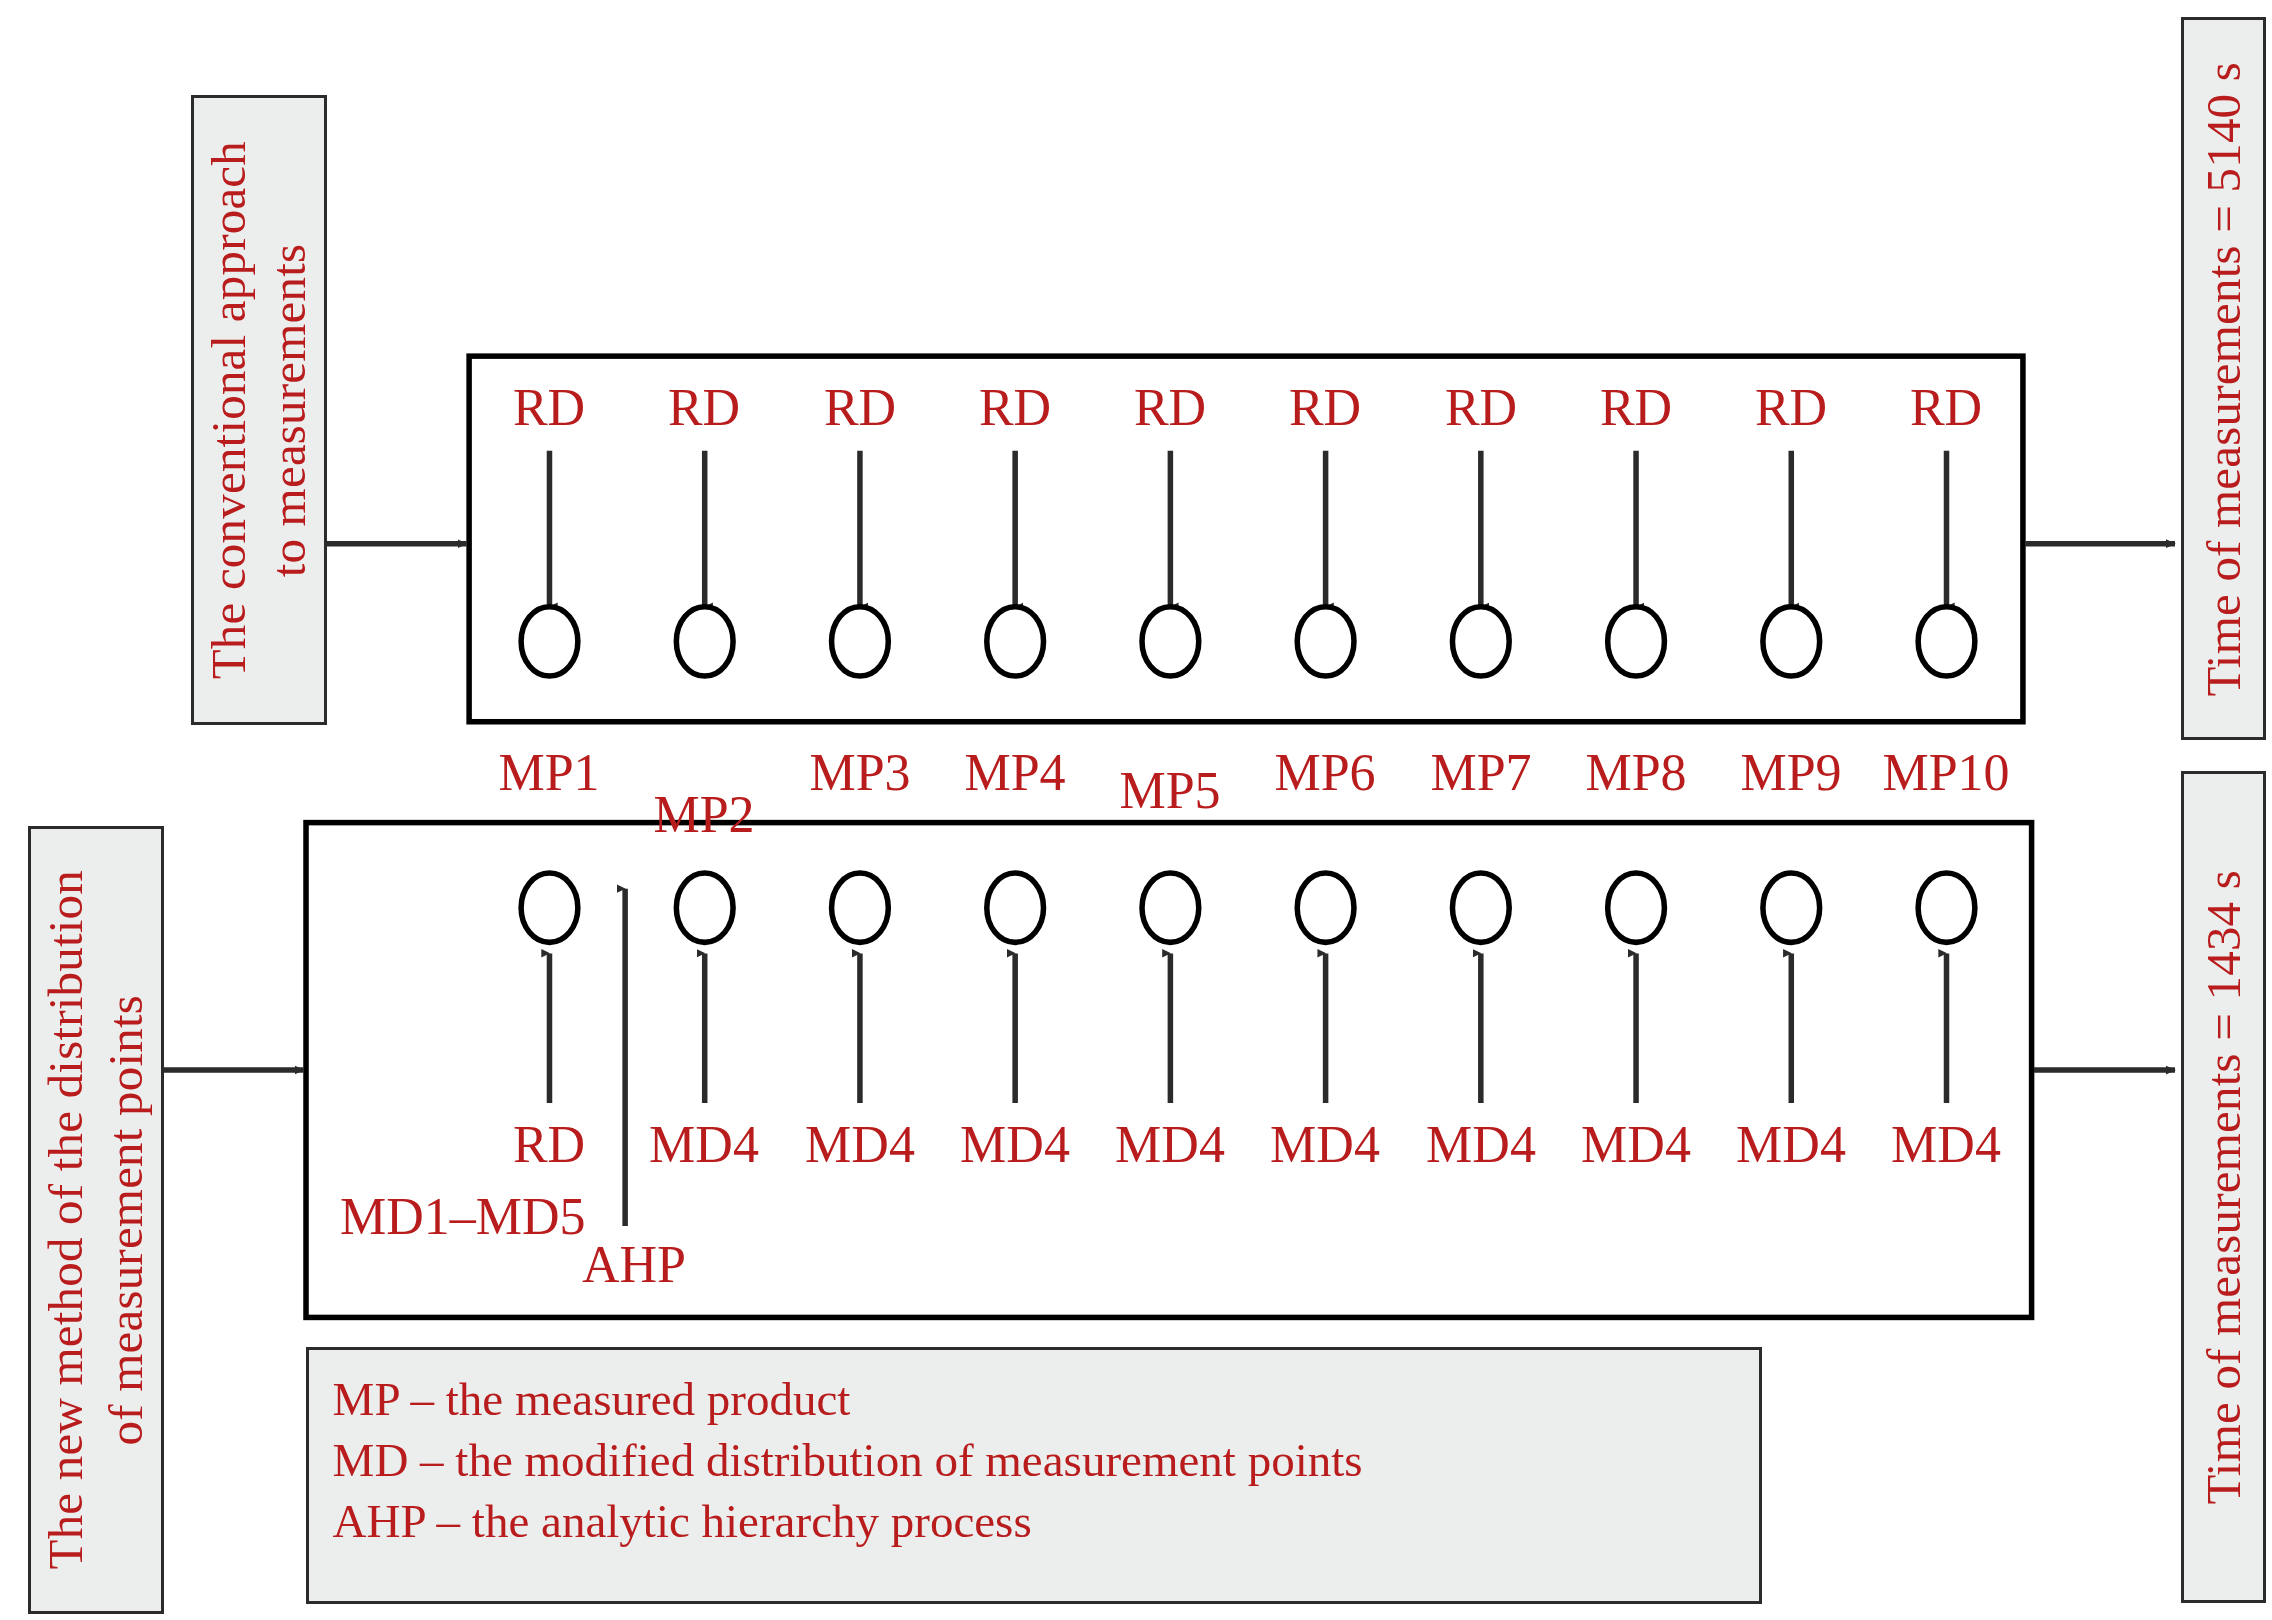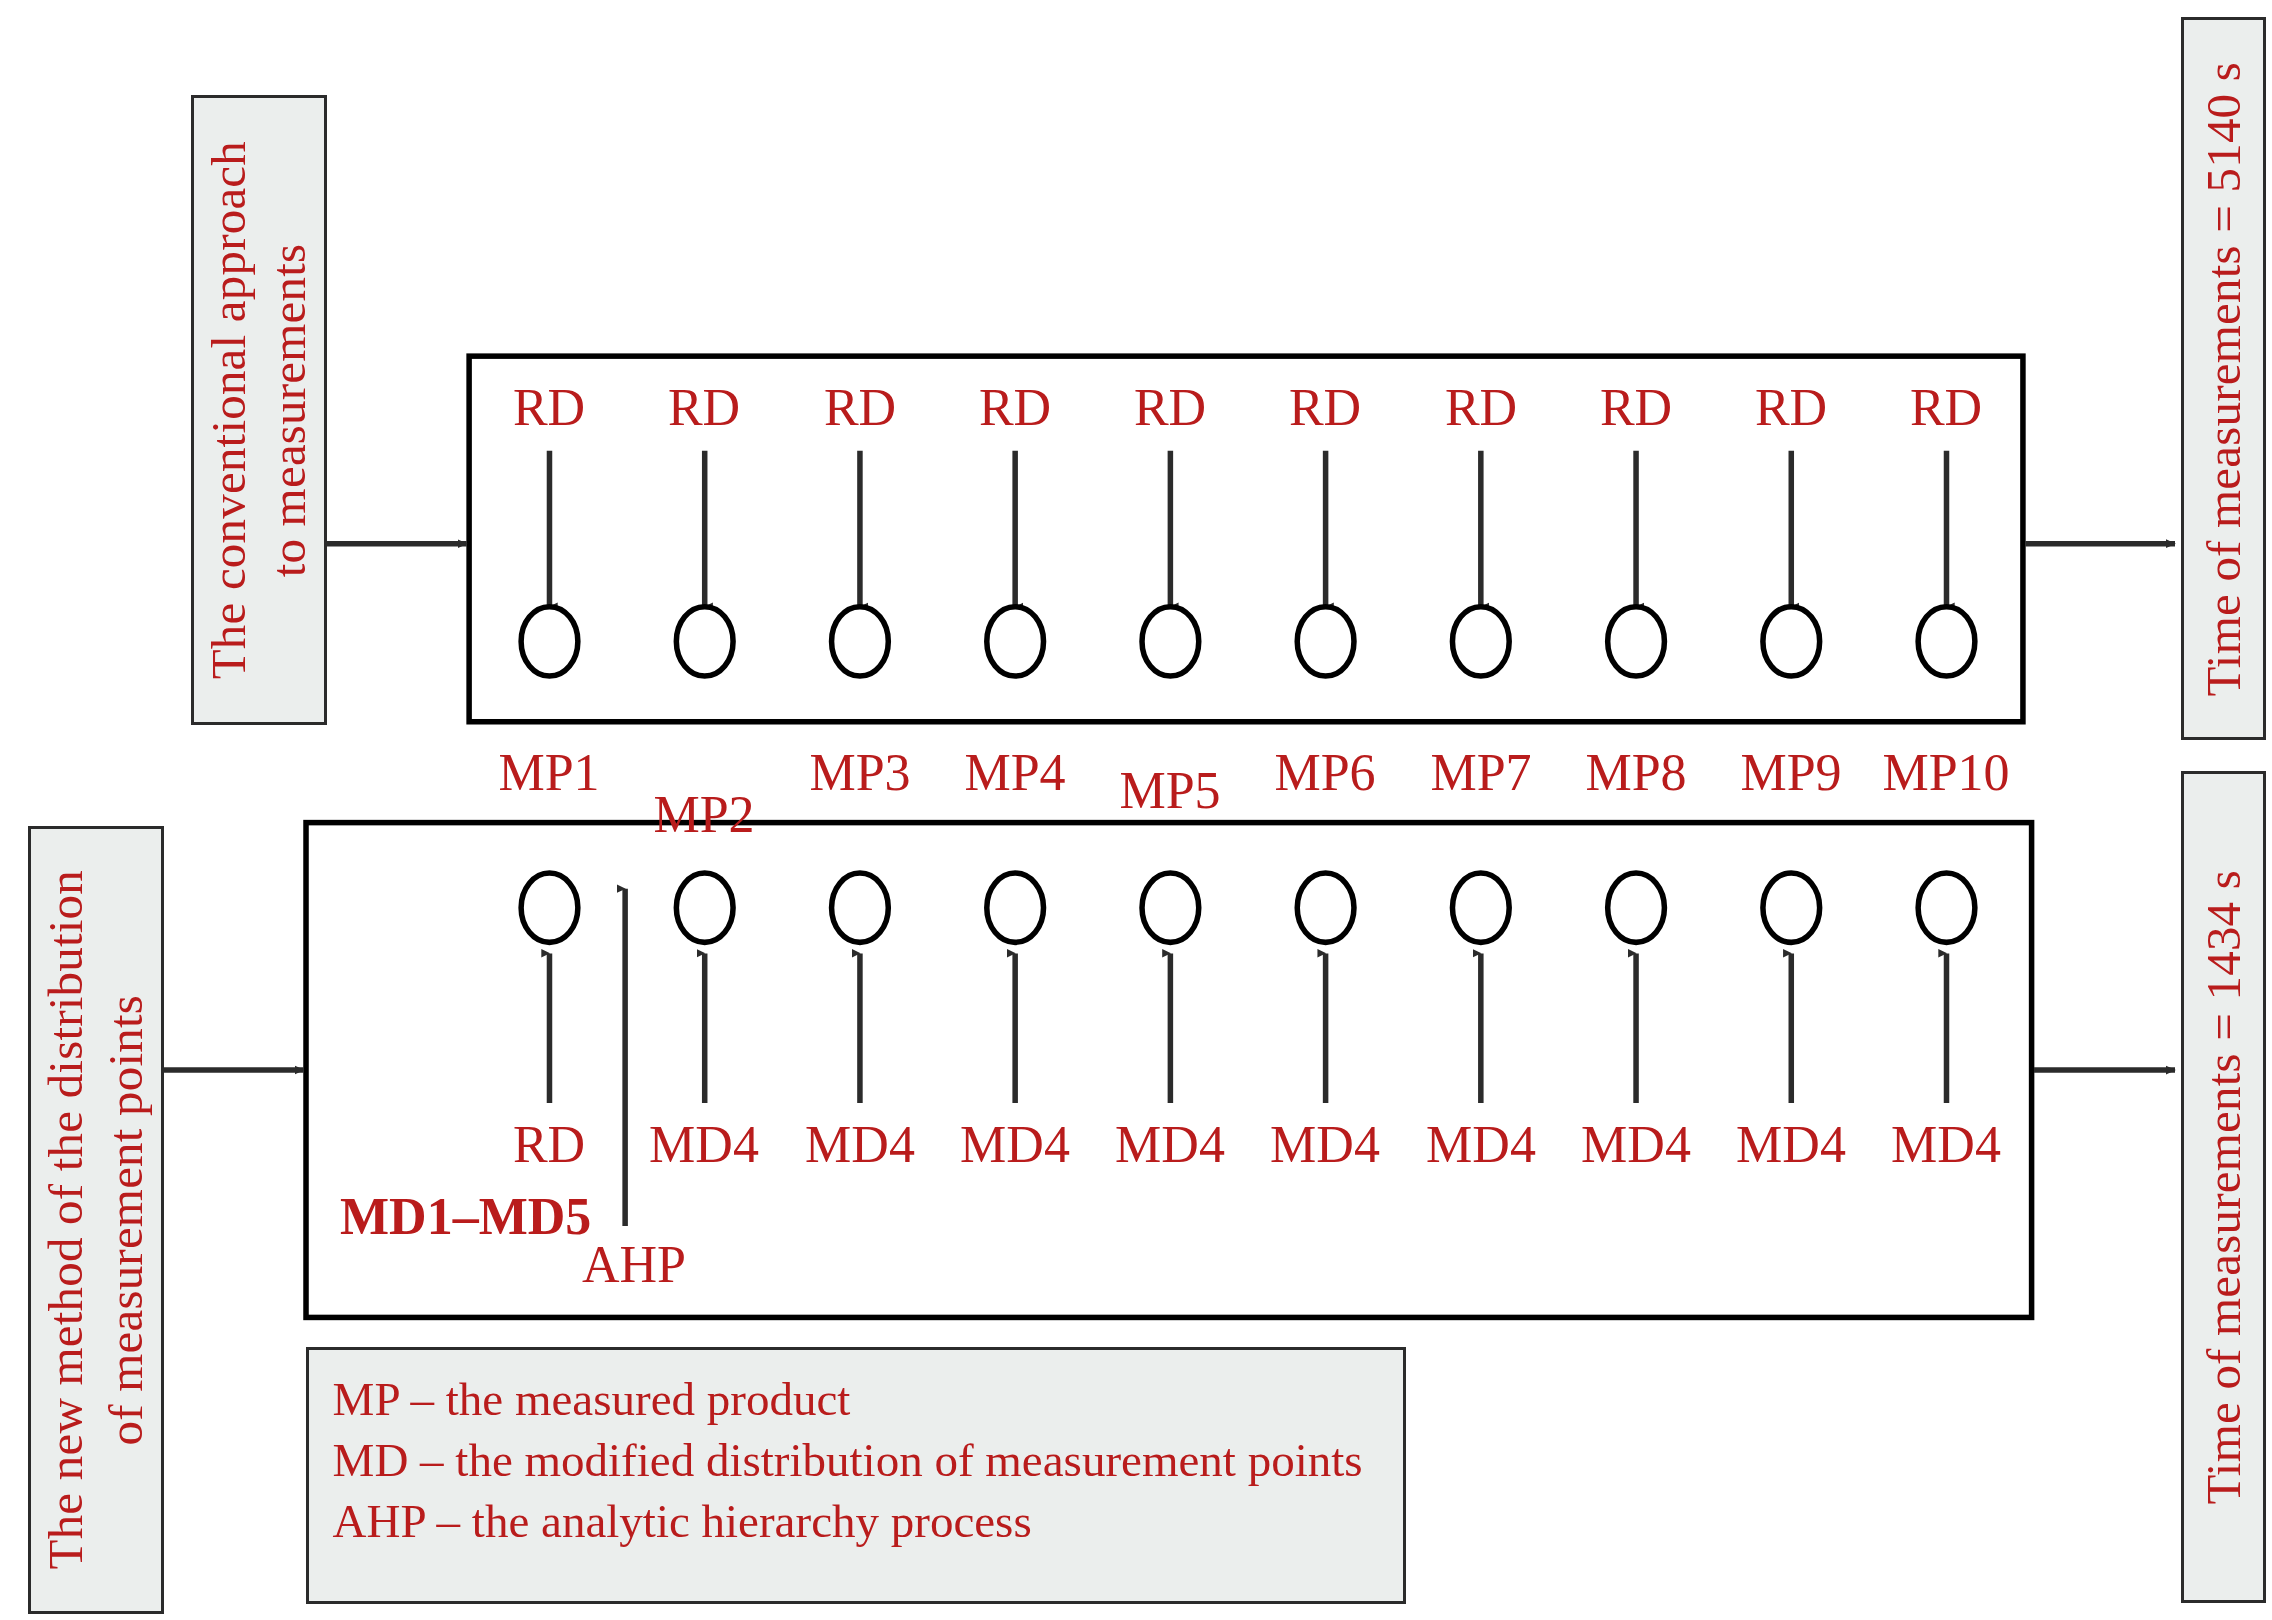--- a/index.html
+++ b/index.html
@@ -231,21 +231,21 @@
   <div class="col-label" style="left:704px; top:1119px;">MD4</div>
   <div class="col-label" style="left:860px; top:1119px;">MD4</div>
   <div class="col-label" style="left:1015px; top:1119px;">MD4</div>
   <div class="col-label" style="left:1170px; top:1119px;">MD4</div>
   <div class="col-label" style="left:1325px; top:1119px;">MD4</div>
   <div class="col-label" style="left:1481px; top:1119px;">MD4</div>
   <div class="col-label" style="left:1636px; top:1119px;">MD4</div>
   <div class="col-label" style="left:1791px; top:1119px;">MD4</div>
   <div class="col-label" style="left:1946px; top:1119px;">MD4</div>
 
-  <div class="free-label" style="left:340px; top:1191px;font-weight:bold;">MD1–MD5</div>
+  <div class="free-label" style="left:340px; top:1191px;">MD1–MD5</div>
 
   <div class="free-label" style="left:582px; top:1239px;">AHP</div>
 
   <div class="vlabel-box" style="left:191px; top:95px; width:136px; height:630px;">
     <div class="vlabel-text">The conventional approach
 to measurements</div>
   </div>
 
   <div class="vlabel-box" style="left:28px; top:826px; width:136px; height:788px;">
     <div class="vlabel-text">The new method of the distribution
@@ -253,20 +253,20 @@
   </div>
 
   <div class="vlabel-box" style="left:2181px; top:17.3px; width:85px; height:723px;">
     <div class="vlabel-text">Time of measurements = 5140 s</div>
   </div>
 
   <div class="vlabel-box" style="left:2181px; top:771px; width:85px; height:832px;">
     <div class="vlabel-text">Time of measurements = 1434 s</div>
   </div>
 
-  <div class="legend-box" style="left:306px; top:1347px; width:1100px; height:257px;">
+  <div class="legend-box" style="left:306px; top:1347px; width:1456px; height:257px;">
     <div class="legend-line">MP – the measured product</div>
     <div class="legend-line">MD – the modified distribution of measurement points</div>
     <div class="legend-line">AHP – the analytic hierarchy process</div>
   </div>
 
 </div>
 
 
 </body></html>

